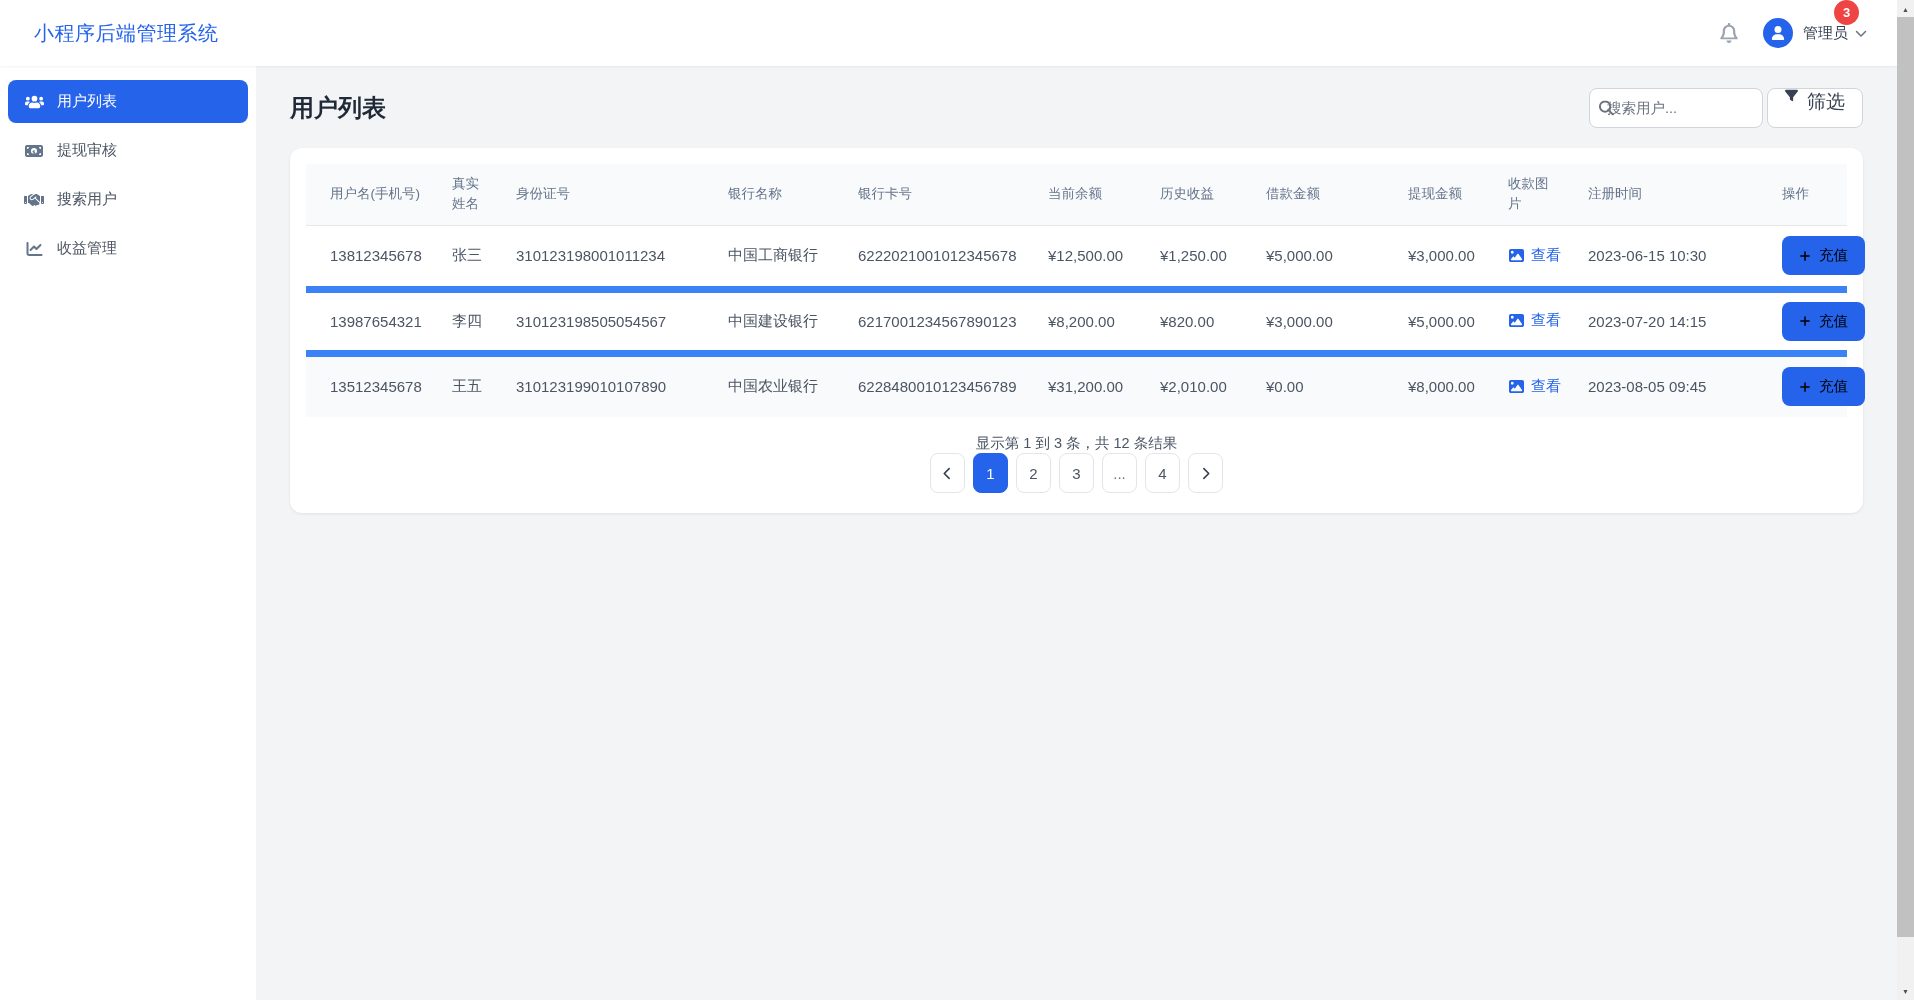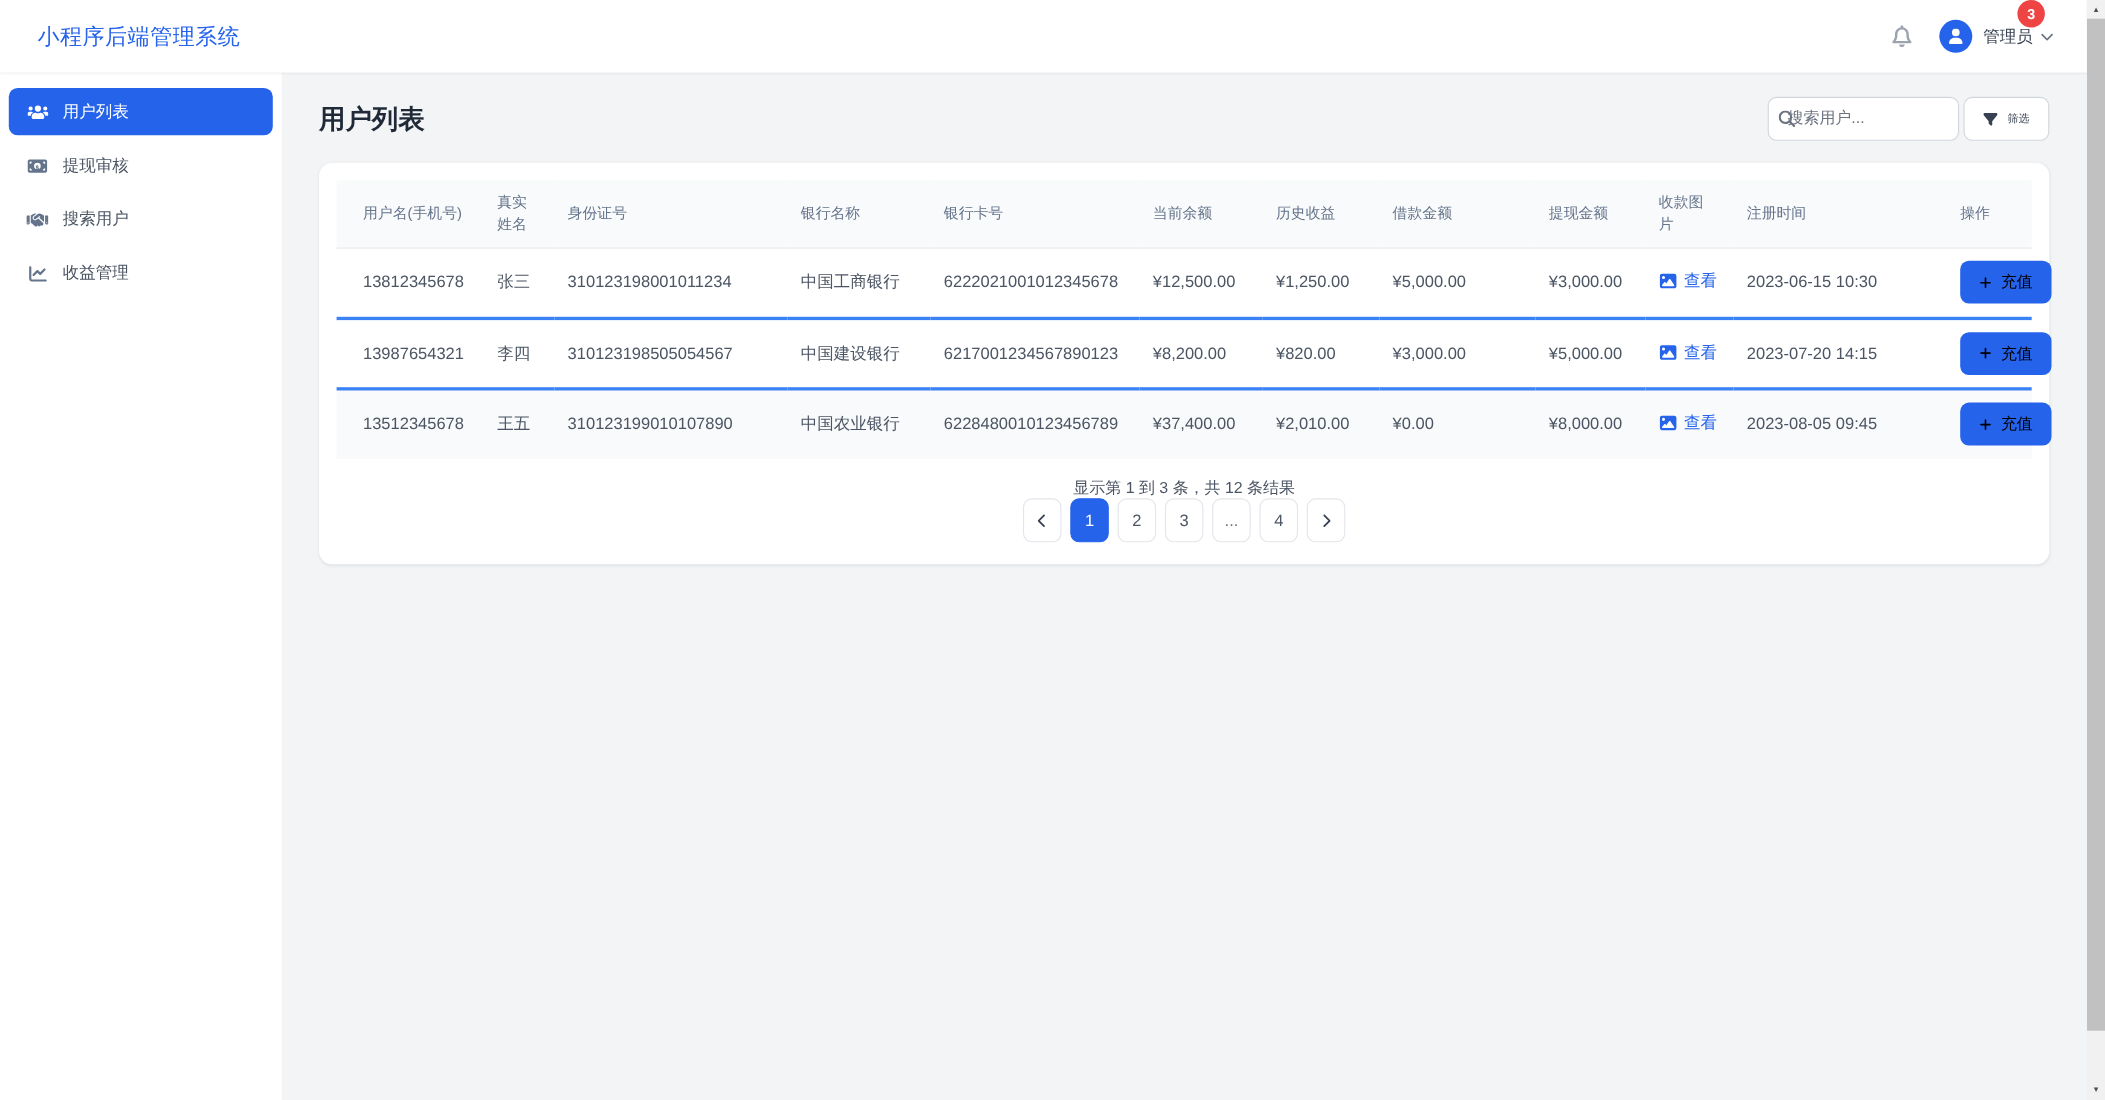--- a/index.html
+++ b/index.html
@@ -35,36 +35,36 @@
   .main-header{display:flex;align-items:center;justify-content:space-between;}
   .page-title{margin:0;font-size:24px;font-weight:700;color:#1f2937;}
   .actions{display:flex;align-items:center;gap:4px;}
   .search-box{position:relative;}
   .search-icon{position:absolute;left:10px;top:50%;transform:translateY(-50%);
     color:#6b7280;display:flex;pointer-events:none;}
   .search-input{width:174px;height:40px;border:1px solid #d1d5db;border-radius:8px;
     background:#fff;padding:0 12px 0 17px;font-size:14.5px;color:#374151;outline:none;
     font-family:inherit;}
   .search-input::placeholder{color:#6b7280;}
-  .filter-btn{height:40px;display:flex;align-items:center;gap:9px;background:#fff;
-    border:1px solid #d1d5db;border-radius:8px;padding:0 17px;font-size:10px;
+  .filter-btn{height:40px;display:flex;align-items:flex-start;gap:9px;background:#fff;
+    border:1px solid #d1d5db;border-radius:8px;padding:0 17px;font-size:19px;
     color:#374151;cursor:pointer;font-family:inherit;}
   .filter-icon{color:#374151;display:flex;}
 
   
   .card{margin-top:20px;background:#fff;border-radius:12px;
     box-shadow:0 1px 3px rgba(0,0,0,.08);padding:16px 16px 6px;}
   table{width:100%;border-collapse:collapse;table-layout:fixed;}
   thead th{background:#f9fafb;text-align:left;font-weight:400;font-size:13.5px;
     color:#64748b;padding:10px 12px;border-bottom:1px solid #e5e7eb;line-height:1.5;
     white-space:nowrap;vertical-align:middle;}
   thead th.wrap{white-space:normal;}
   thead th:first-child{padding-left:24px;}
   tbody td{font-size:15px;color:#4b5563;padding:0 12px;height:64px;white-space:nowrap;
-    border-bottom:3px solid #3b82f6;vertical-align:middle;}
+    border-bottom:7px solid #3b82f6;vertical-align:middle;}
   tbody td:first-child{padding-left:24px;}
   tbody tr.shaded{background:#f9fafb;}
   tbody tr:last-child td{border-bottom:none;}
   .view-link{display:inline-flex;align-items:center;gap:6px;color:#2563eb;
     font-size:15px;text-decoration:none;cursor:pointer;}
   .recharge-btn{display:inline-flex;align-items:center;gap:8px;background:#2563eb;
     color:#000000;border:none;border-radius:8px;padding:10px 17px;font-size:14.5px;
     cursor:pointer;font-family:inherit;}
 
   .table-footer{display:flex;align-items:center;justify-content:space-between;
@@ -272,21 +272,21 @@
                   <span>充值</span>
                 </button>
               </td>
             </tr>
             <tr class="shaded">
               <td>13512345678</td>
               <td>王五</td>
               <td>310123199010107890</td>
               <td>中国农业银行</td>
               <td>6228480010123456789</td>
-              <td>¥37,400.00</td>
+              <td>¥31,200.00</td>
               <td>¥2,010.00</td>
               <td>¥0.00</td>
               <td>¥8,000.00</td>
               <td>
                 <a class="view-link">
                   <span style="display:flex;">
                     <svg width="17" height="15" viewBox="0 0 512 512" fill="currentColor">
                         <path d="M0 96C0 60.7 28.7 32 64 32H448c35.3 0 64 28.7 64 64V416c0 35.3-28.7 64-64 64H64c-35.3 0-64-28.7-64-64V96zM323.8 202.5c-4.5-6.6-11.9-10.5-19.8-10.5s-15.4 3.9-19.8 10.5l-87 127.6L170.7 297c-4.6-5.7-11.5-9-18.7-9s-14.2 3.3-18.7 9l-64 80c-5.8 7.2-6.9 17.1-2.9 25.4s12.4 13.6 21.6 13.6h96 32H424c8.9 0 17.1-4.9 21.2-12.8s3.6-17.4-1.4-24.7l-120-176zM112 192a48 48 0 1 0 0-96 48 48 0 1 0 0 96z"></path>
                       </svg>
                   </span>

